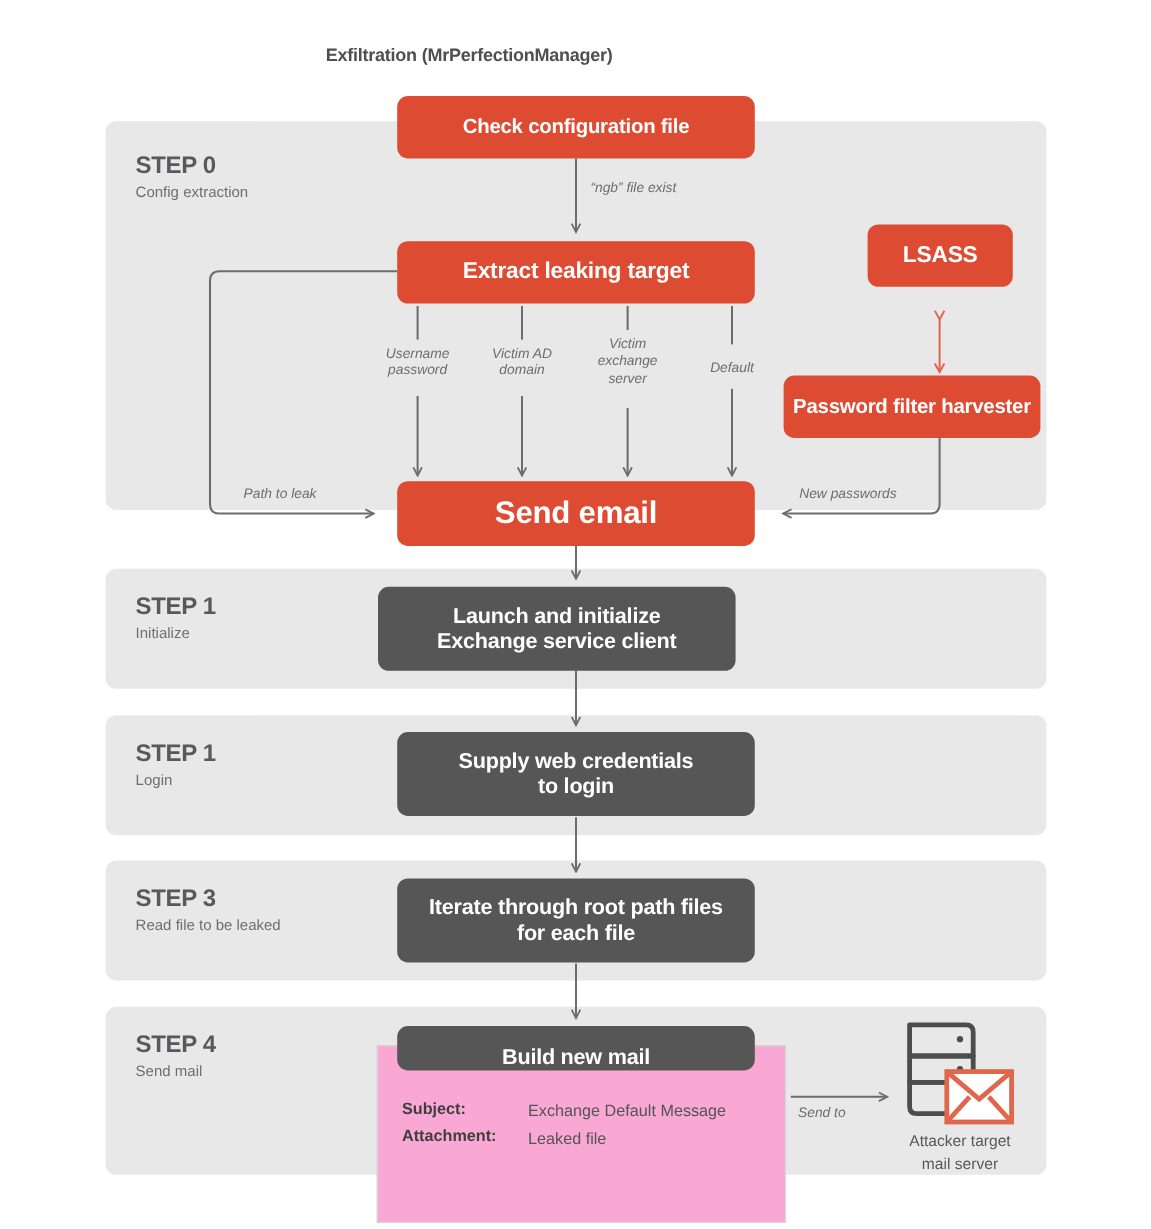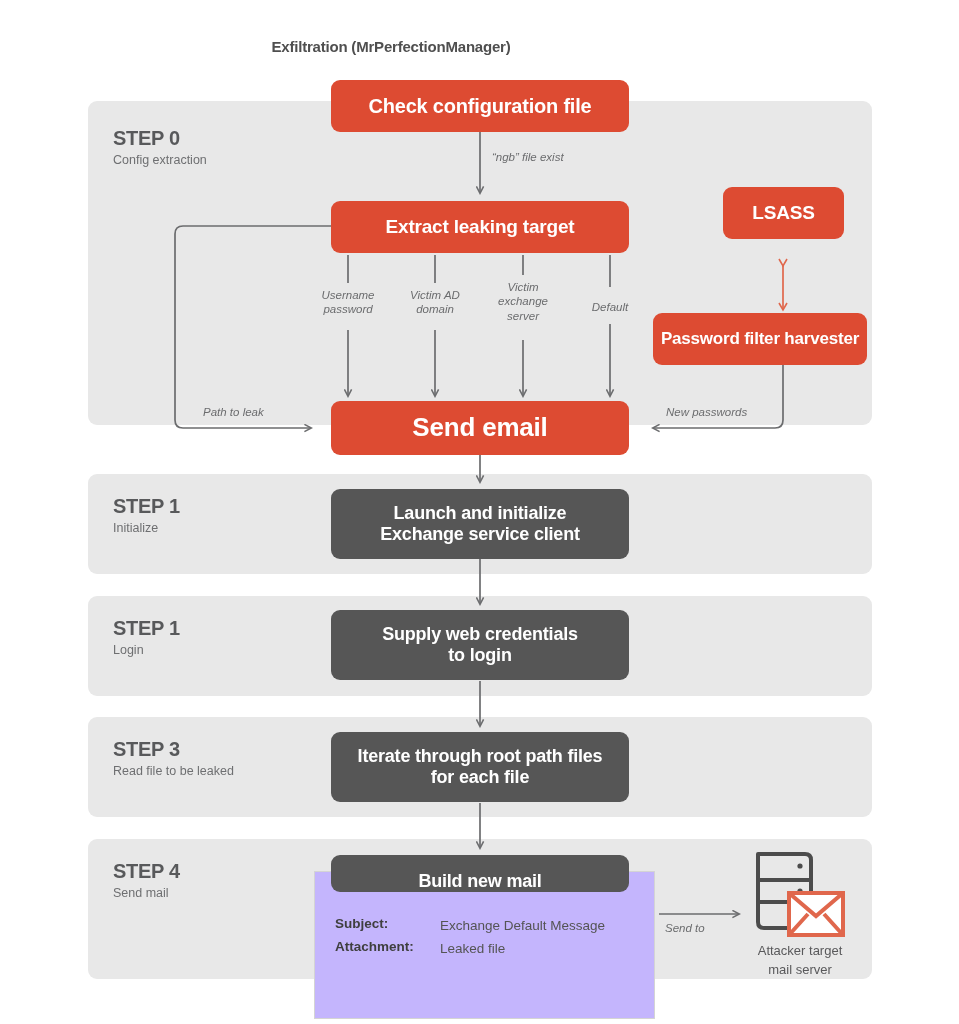--- a/index.html
+++ b/index.html
@@ -36,21 +36,21 @@
 
   
   .edge-label{
     font-size:11.5px;font-style:italic;color:#6b6c6e;line-height:1.25;
     text-align:center;
   }
   .edge-label.left{text-align:left;}
 
   
   #mail-panel{
-    background:#c4b5fd;border:1px solid #d4d4d4;box-sizing:border-box;
+    background:#f9a8d4;border:1px solid #d4d4d4;box-sizing:border-box;
   }
   .mail-row{display:flex;font-size:13.5px;color:#545454;margin-bottom:2px;}
   .mail-key{width:105px;font-weight:bold;color:#3f3f3f;flex:none;}
   .mail-val{line-height:1.45;}
 
   
   #server-caption{
     font-size:13px;color:#59595b;text-align:center;line-height:1.45;
   }
 </style>
@@ -120,31 +120,31 @@
 
   <line x1="480" y1="559" x2="480" y2="604" stroke="#6b6c6e" stroke-width="1.7" marker-end="url(#ah-gray)"></line>
 
   <line x1="480" y1="681" x2="480" y2="726" stroke="#6b6c6e" stroke-width="1.7" marker-end="url(#ah-gray)"></line>
 
   <line x1="480" y1="803" x2="480" y2="848" stroke="#6b6c6e" stroke-width="1.7" marker-end="url(#ah-gray)"></line>
 
   <line x1="659" y1="914" x2="739" y2="914" stroke="#6b6c6e" stroke-width="1.7" marker-end="url(#ah-gray)"></line>
 </svg>
 
-<div class="abs box red" style="left:331px;top:80px;width:298px;height:52px;font-size:20px;">Check configuration file</div>
+<div class="abs box red" style="left:331px;top:80px;width:298px;height:52px;font-size:17px;">Check configuration file</div>
 
 <div class="abs box red" style="left:331px;top:201px;width:298px;height:52px;font-size:19px;">Extract leaking target</div>
 
 <div class="abs box red" style="left:723px;top:187px;width:121px;height:52px;font-size:19px;">LSASS</div>
 
 <div class="abs box red" style="left:653px;top:313px;width:214px;height:52px;font-size:17px;">Password filter harvester</div>
 
 <div class="abs box red" style="left:331px;top:401px;width:298px;height:54px;font-size:26px;">Send email</div>
 
-<div class="abs box dark" style="left:331px;top:489px;width:298px;height:70px;font-size:18px;">
+<div class="abs box dark" style="left:315px;top:489px;width:298px;height:70px;font-size:18px;">
   <span style="white-space:pre-line;">Launch and initialize
 Exchange service client</span>
 </div>
 
 <div class="abs box dark" style="left:331px;top:610px;width:298px;height:70px;font-size:18px;">
   <span style="white-space:pre-line;">Supply web credentials
 to login</span>
 </div>
 
 <div class="abs box dark" style="left:331px;top:732px;width:298px;height:70px;font-size:18px;">

